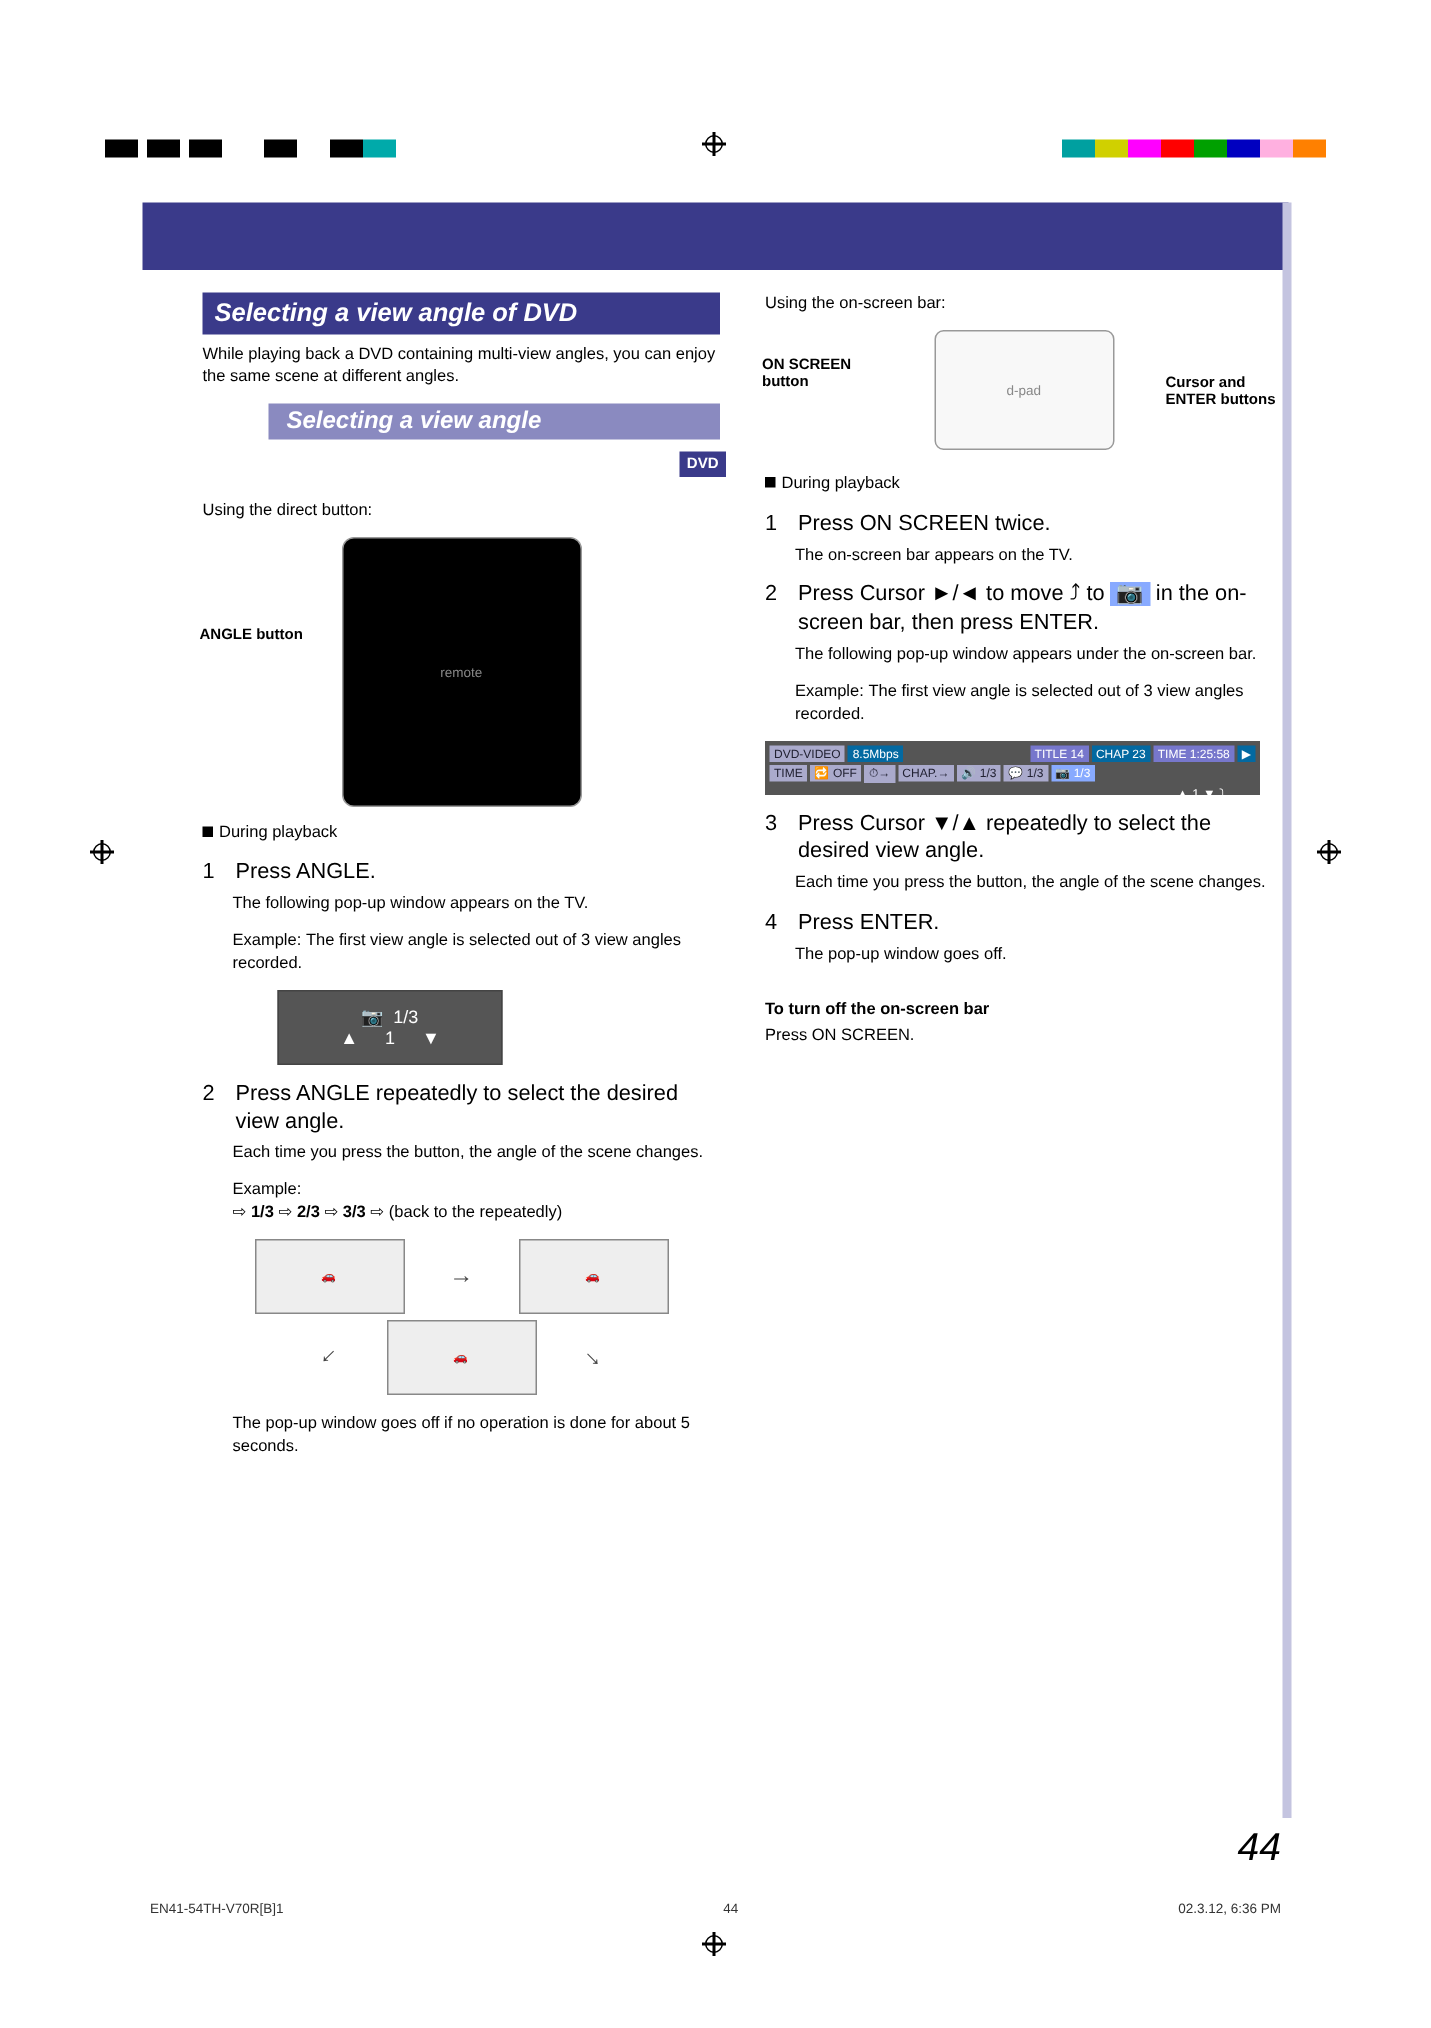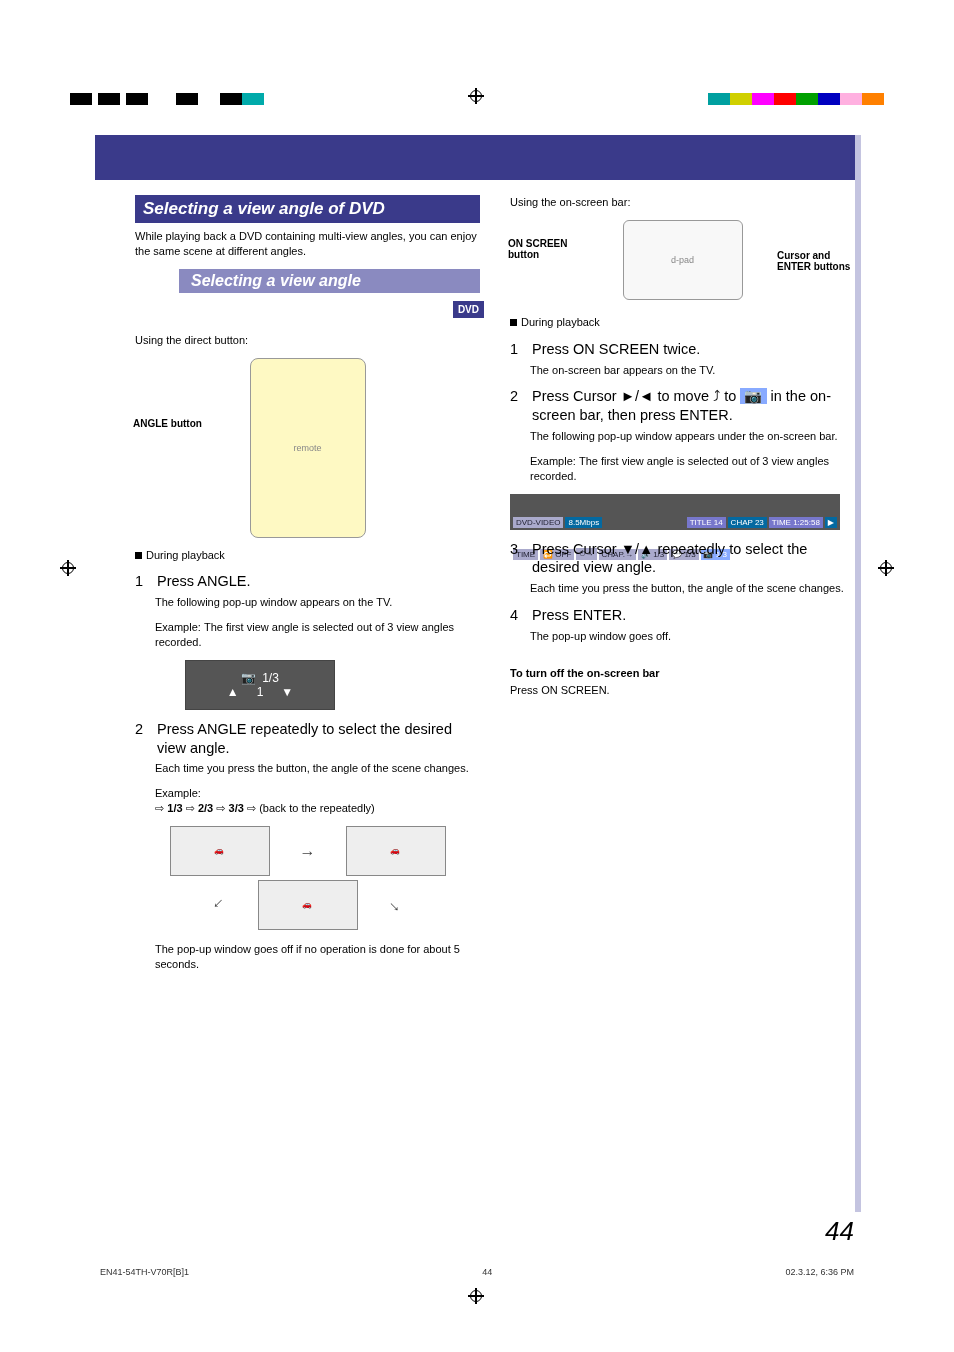--- a/index.html
+++ b/index.html
@@ -19,26 +19,26 @@
   .content { position: absolute; top: 195px; left: 135px; width: 720px; display: flex; gap: 30px; }
   .col { width: 345px; }
   .title-bar { background: #3a3a8a; color: #fff; font-style: italic; font-weight: bold; font-size: 17px; padding: 4px 8px; margin-bottom: 6px; }
   .subtitle-bar { background: #8a8ac0; color: #fff; font-style: italic; font-weight: bold; font-size: 16px; padding: 3px 12px; margin-bottom: 8px; }
   .dvd-badge { float: right; background: #3a3a8a; color: #fff; font-size: 10px; font-weight: bold; padding: 3px 5px; margin-top: 4px; }
   .para { font-size: 11px; line-height: 1.35; margin-bottom: 10px; }
   .para.indent1 { margin-left: 20px; }
   .step-head { font-family: "Trebuchet MS", sans-serif; font-size: 14.5px; margin: 8px 0 4px 0; display: flex; gap: 8px; line-height: 1.3; }
   .step-num { width: 14px; flex-shrink: 0; }
   .sq { display: inline-block; width: 7px; height: 7px; background: #000; margin-right: 4px; vertical-align: middle; }
-  .remote-placeholder { width: 116px; height: 180px; border: 1px solid #999; background: #fef9c3; margin: 10px auto; display: flex; align-items: center; justify-content: center; font-size: 9px; color: #888; border-radius: 8px; }
+  .remote-placeholder { width: 160px; height: 180px; border: 1px solid #999; background: #000000; margin: 10px auto; display: flex; align-items: center; justify-content: center; font-size: 9px; color: #888; border-radius: 8px; }
   .dpad-placeholder { width: 120px; height: 80px; border: 1px solid #999; background: #f8f8f8; margin: 4px auto 10px auto; display: flex; align-items: center; justify-content: center; font-size: 9px; color: #888; border-radius: 6px; }
   .popup-box { width: 150px; height: 50px; border: 1px solid #444; margin: 6px 0 10px 50px; background: #555; color: #fff; display: flex; flex-direction: column; align-items: center; justify-content: center; font-size: 12px; }
   .popup-row { display: flex; align-items: center; gap: 6px; }
   .osd-bar { width: 330px; height: 36px; background: #555; color: #fff; font-size: 8.5px; margin: 6px 0 10px 0; padding: 3px; }
-  .osd-line { display: flex; gap: 2px; margin-bottom: 2px; align-items: flex-end; margin-top: 20px; }
+  .osd-line { display: flex; gap: 2px; margin-bottom: 2px; align-items: flex-start; }
   .osd-cell { background: #77c; color: #fff; padding: 1px 3px; font-size: 8px; }
   .osd-cell.dark { background: #0369a1; }
   .osd-cell.lt { background: #aac; color: #223; }
   .cars { display: flex; gap: 30px; align-items: center; justify-content: center; margin: 6px 0; }
   .car-img { width: 100px; height: 50px; border: 1px solid #888; background: #eee; display: flex; align-items: center; justify-content: center; font-size: 8px; color: #777; }
   .arrow-r { font-size: 16px; color: #444; }
   .label-line { position: absolute; font-size: 10px; font-weight: bold; }
   .footer { position: absolute; bottom: 75px; left: 100px; right: 100px; display: flex; justify-content: space-between; font-size: 9px; color: #333; }
   .page-num { position: absolute; right: 100px; bottom: 105px; font-style: italic; font-size: 26px; font-family: "Trebuchet MS", sans-serif; }
   .side-tab { position: absolute; right: 93px; top: 135px; bottom: 140px; width: 6px; background: #c4c4e0; }

